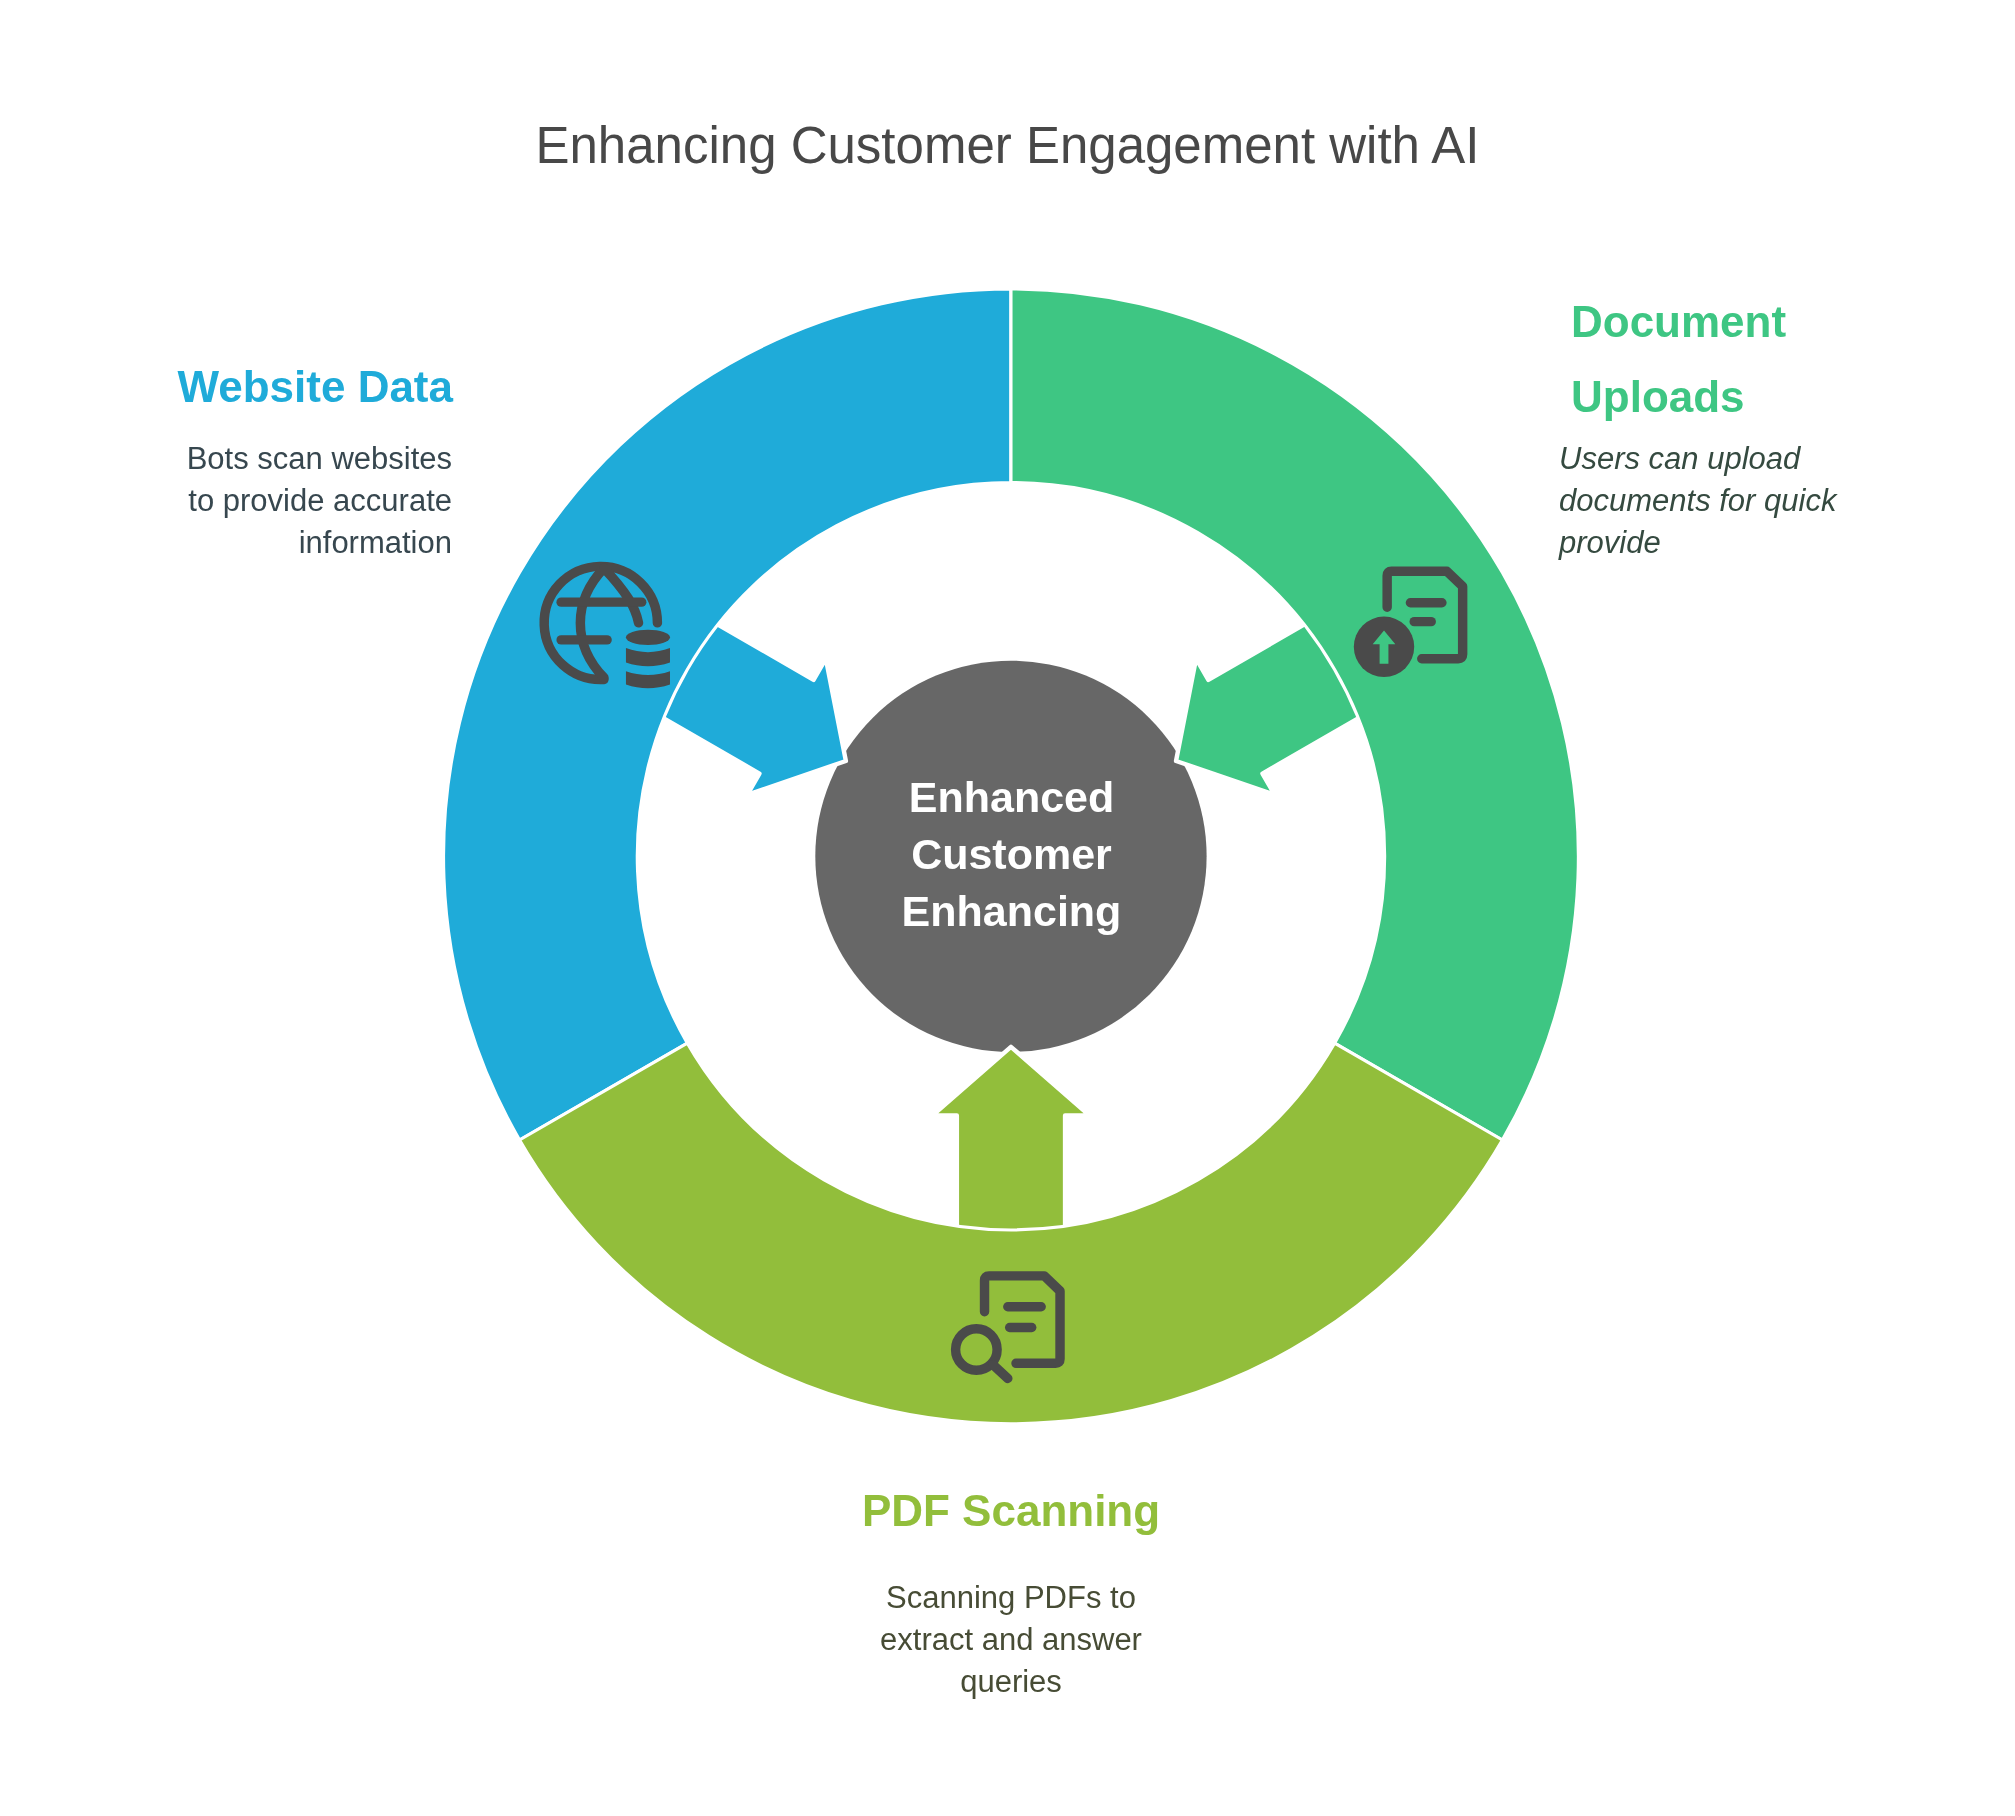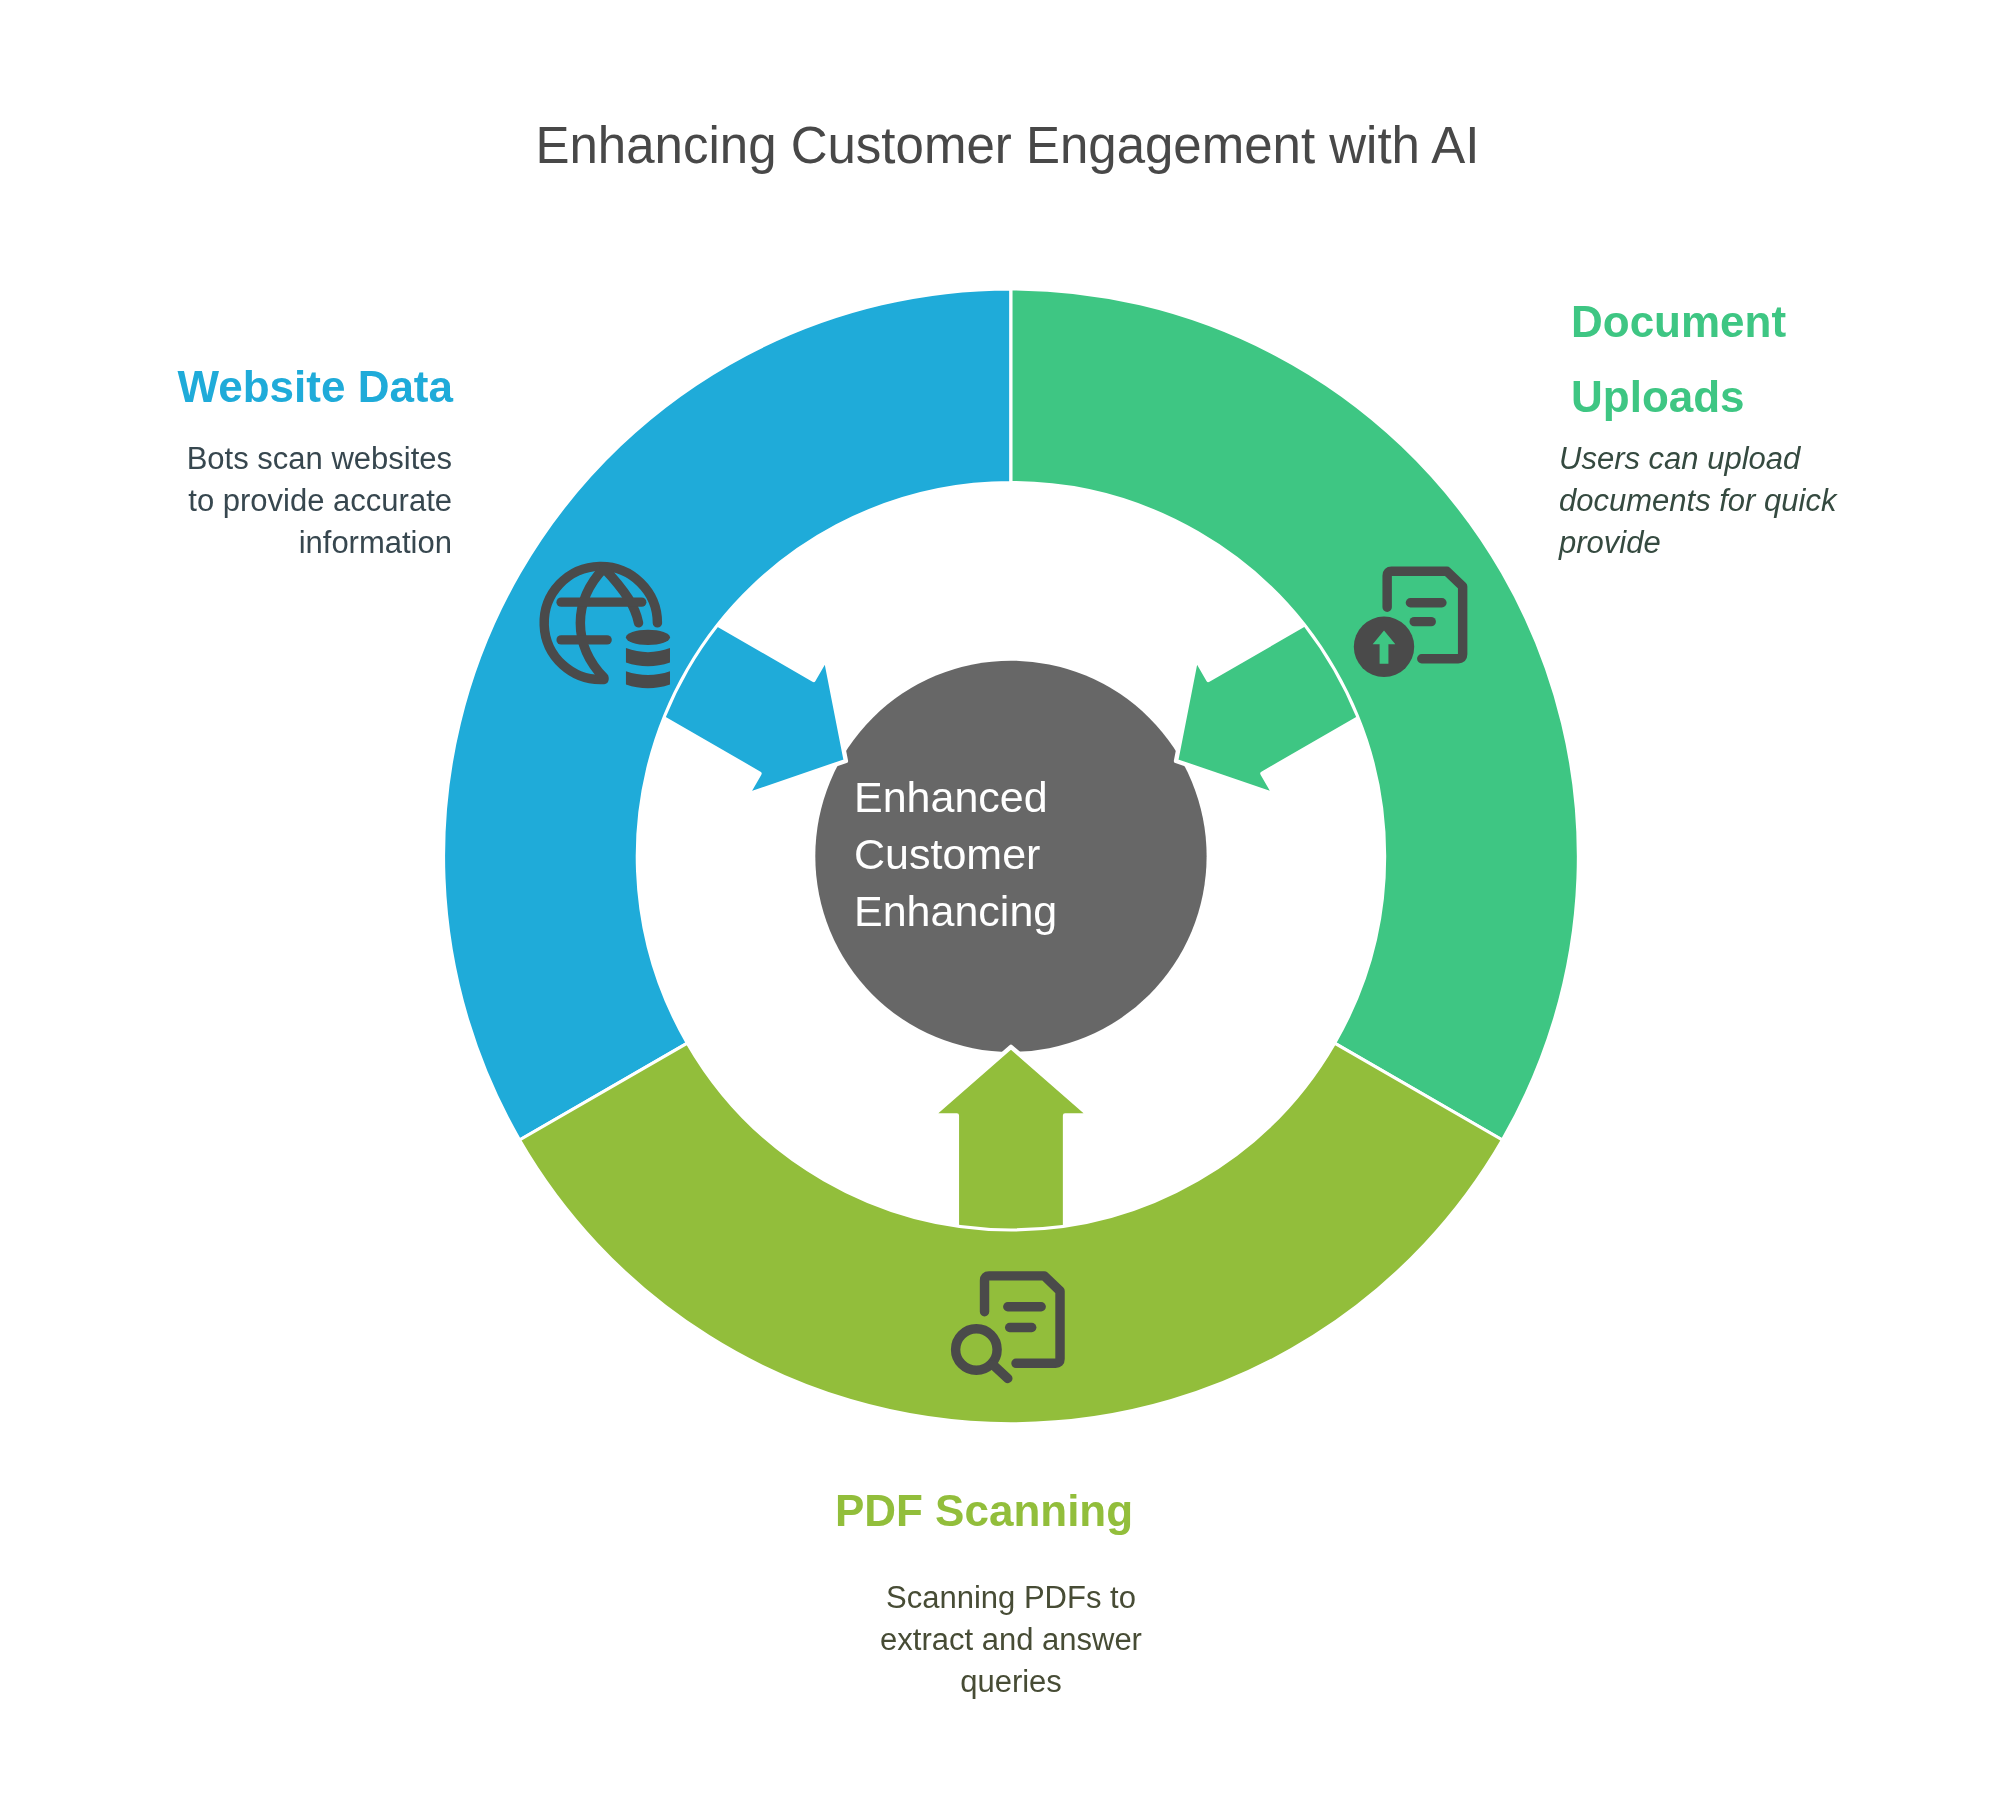--- a/index.html
+++ b/index.html
@@ -6,21 +6,21 @@
   body { width: 2015px; height: 1817px; position: relative; overflow: hidden;
          font-family: "Liberation Sans", "DejaVu Sans", sans-serif; }
   #diagram { position: absolute; left: 0; top: 0; width: 2015px; height: 1817px; }
   .title { position: absolute; left: 0; width: 2015px; top: 117px; text-align: center;
            font-size: 51px; color: #484848; letter-spacing: 0px; line-height: 57px; }
   .sec-title { position: absolute; font-weight: bold; font-size: 44px; line-height: 77px; }
   .sec-desc { position: absolute; font-size: 31px; line-height: 42px; }
   .left { text-align: right; }
   .center { text-align: center; }
   .center-label { position: absolute; left: 854px; width: 315px; top: 769px;
-                  color: #ffffff; font-weight: normal; font-size: 43px; line-height: 57px; }
+                  text-align: center; color: #ffffff; font-weight: bold; font-size: 43px; line-height: 57px; }
   .line { display: block; white-space: nowrap; }
 </style>
 </head>
 <body>
 
 <svg id="diagram" xmlns="http://www.w3.org/2000/svg" width="2015" height="1817" viewBox="0 0 3203 2888">
   <circle id="hub" cx="1607" cy="1361" r="311" fill="#676767"></circle>
   <g id="arrows">
       <polygon points="1344.6,1209.5 1312.7,1046.7 1293.2,1080.5 1095.7,966.5 1009.7,1115.5 1207.2,1229.5 1187.7,1263.3" fill="#1FABD9" stroke="#ffffff" stroke-width="7" stroke-linejoin="round"></polygon>
       <polygon points="1869.4,1209.5 2026.3,1263.3 2006.8,1229.5 2204.3,1115.5 2118.3,966.5 1920.8,1080.5 1901.3,1046.7" fill="#3EC683" stroke="#ffffff" stroke-width="7" stroke-linejoin="round"></polygon>
@@ -86,21 +86,21 @@
 <div class="sec-title" style="left:1571px; width:377px; top:283px; color:#3EC683; line-height:77px;">
   <span class="line">Document</span>
   <span class="line" style="margin-top:-2.5px">Uploads</span>
 </div>
 <div class="sec-desc" style="left:1559px; width:403px; top:438px; color:#354A40;font-style:italic;">
   <span class="line">Users can upload</span>
   <span class="line">documents for quick</span>
   <span class="line">provide</span>
 </div>
 
-<div class="sec-title center" style="left:764px; width:440px; top:1472px; color:#92BE3B;">
+<div class="sec-title center" style="left:791px; width:440px; top:1472px; color:#92BE3B;">
   <span class="line">PDF Scanning</span>
 </div>
 <div class="sec-desc center" style="left:791px; width:440px; top:1577px; color:#474C35;">
   <span class="line">Scanning PDFs to</span>
   <span class="line">extract and answer</span>
   <span class="line">queries</span>
 </div>
 
 
 </body></html>

